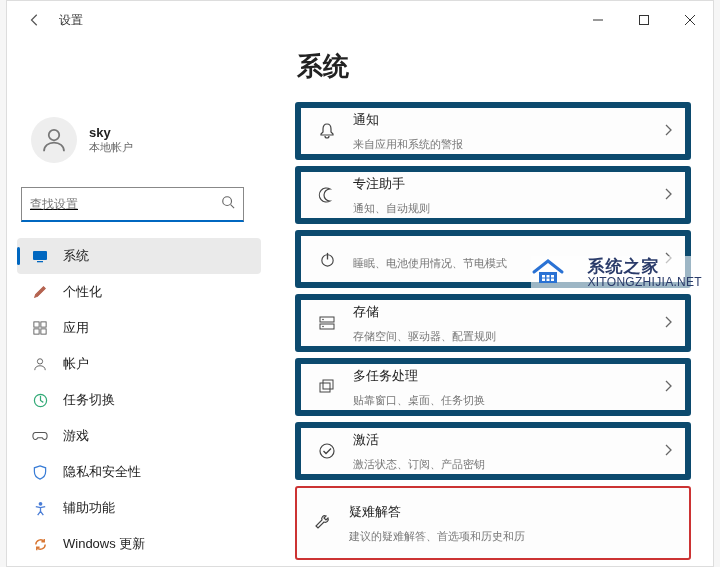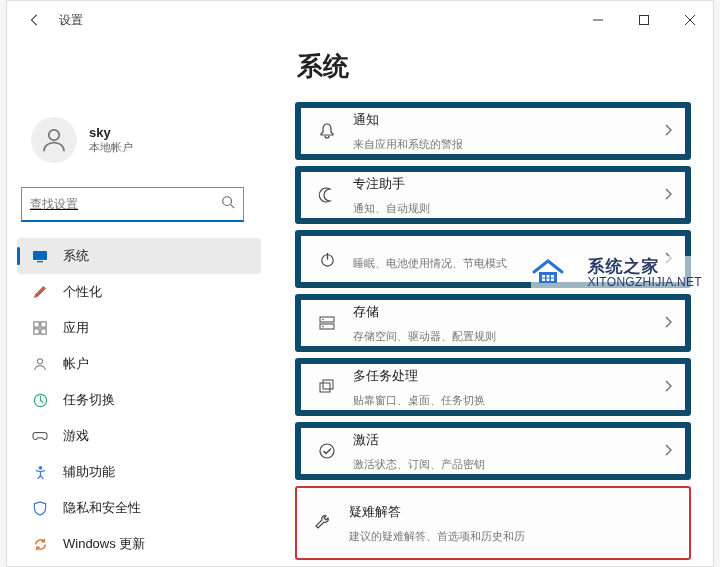--- a/index.html
+++ b/index.html
@@ -145,34 +145,34 @@
         <div class="nav-item">
           <span class="icon">
               <svg width="16" height="14" viewBox="0 0 18 14">
                 <path d="M4 3h10c2 0 3 2 3 4s-1 4-3 4c-1 0-2-1-2.5-2h-5C6 10 5 11 4 11c-2 0-3-2-3-4s1-4 3-4z" stroke="#555" fill="none" stroke-width="1.2"></path>
               </svg>
             </span>
           <span>游戏</span>
         </div>
         <div class="nav-item">
           <span class="icon">
+              <svg width="14" height="15" viewBox="0 0 14 16">
+                <path d="M7 1l6 2v4c0 4-3 7-6 8-3-1-6-4-6-8V3z" stroke="#3a7dd6" fill="none" stroke-width="1.3"></path>
+              </svg>
+            </span>
+          <span>隐私和安全性</span>
+        </div>
+        <div class="nav-item">
+          <span class="icon">
               <svg width="15" height="15" viewBox="0 0 16 16">
                 <circle cx="8" cy="3" r="2" fill="#4a7dd6"></circle>
                 <path d="M3 6l5 1 5-1M8 7v4l-3 4M8 11l3 4" stroke="#4a7dd6" stroke-width="1.4" fill="none"></path>
               </svg>
             </span>
           <span>辅助功能</span>
-        </div>
-        <div class="nav-item">
-          <span class="icon">
-              <svg width="14" height="15" viewBox="0 0 14 16">
-                <path d="M7 1l6 2v4c0 4-3 7-6 8-3-1-6-4-6-8V3z" stroke="#3a7dd6" fill="none" stroke-width="1.3"></path>
-              </svg>
-            </span>
-          <span>隐私和安全性</span>
         </div>
         <div class="nav-item">
           <span class="icon">
               <svg width="15" height="15" viewBox="0 0 16 16">
                 <path d="M3 8a5 5 0 019-3M13 8a5 5 0 01-9 3" stroke="#d97733" fill="none" stroke-width="1.5"></path>
                 <path d="M12 2v3h-3M4 14v-3h3" stroke="#d97733" fill="none" stroke-width="1.5"></path>
               </svg>
             </span>
           <span>Windows 更新</span>
         </div>

